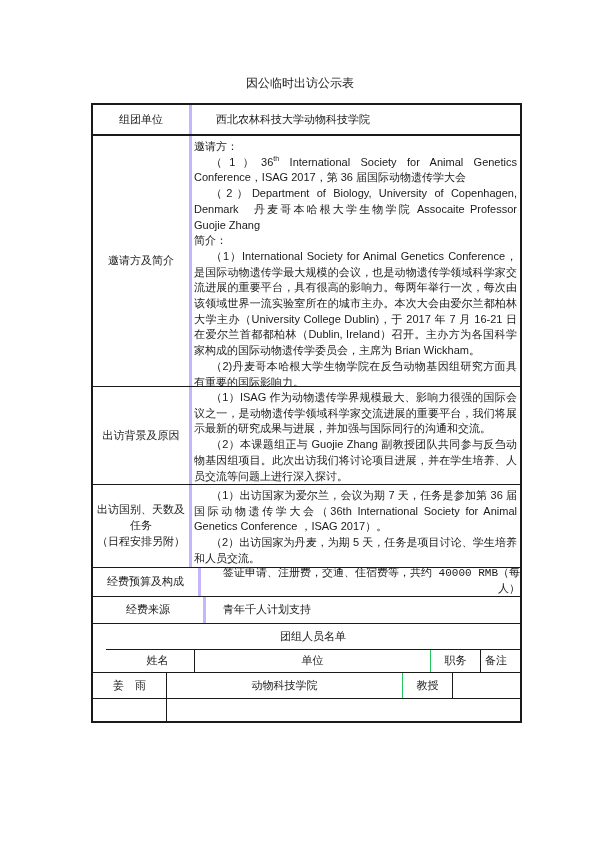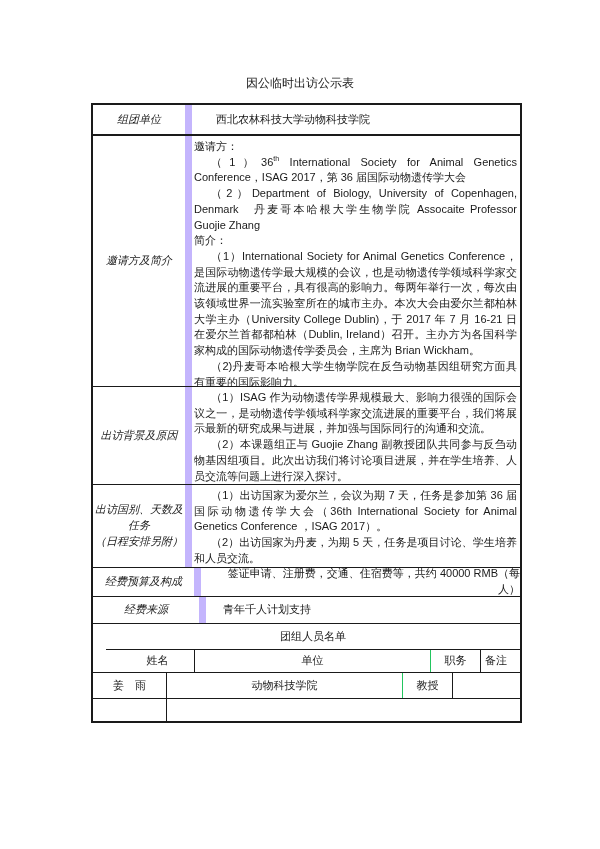--- a/index.html
+++ b/index.html
@@ -32,30 +32,30 @@
   .r4 { height:83px; }
   .r5 { height:29px; }
   .r6 { height:27px; }
   .rt { height:26px;margin-left:13px; }
   .rh { height:23px;padding-left:28px; }
   .rm1 { height:26px; }
   .rm2 { height:22px;flex-direction:column; }
   .cell { box-sizing:border-box; overflow:hidden;text-align:right; }
   .label {
     flex:0 0 99px; width:99px;
-    border-right:7px solid #c4b5fd;
+    border-right:3px solid #c4b5fd;
     display:flex; align-items:center; justify-content:center;
-    text-align:center; white-space:pre-line;font-style:italic;
+    text-align:center; white-space:pre-line;
   }
   .r5 .label { flex-basis:108px; width:108px; }
   .r6 .label { flex-basis:113px; width:113px; }
   .value { flex:1 1 auto; }
   .vcenter { display:flex; align-items:center; }
   .organizer-value { padding-left:24px; }
-  .budget-value { padding-left:5px; }
+  .budget-value { padding-left:5px;font-family:Liberation Mono, monospace; }
   .funding-value { padding-left:17px; }
   .rich { padding:3px 3px 0 2px; text-align:justify; }
   .rich p { margin:0; }
   .indent { text-indent:17px; }
   sup { font-size:7px; line-height:0; vertical-align:super; }
   .roster-title-cell {
     flex:1; display:flex; align-items:center; justify-content:center;
   }
   .col-name { flex:0 0 74px; width:74px; border-right:1px solid #1a1a1a;
     display:flex; align-items:center; justify-content:center; }

